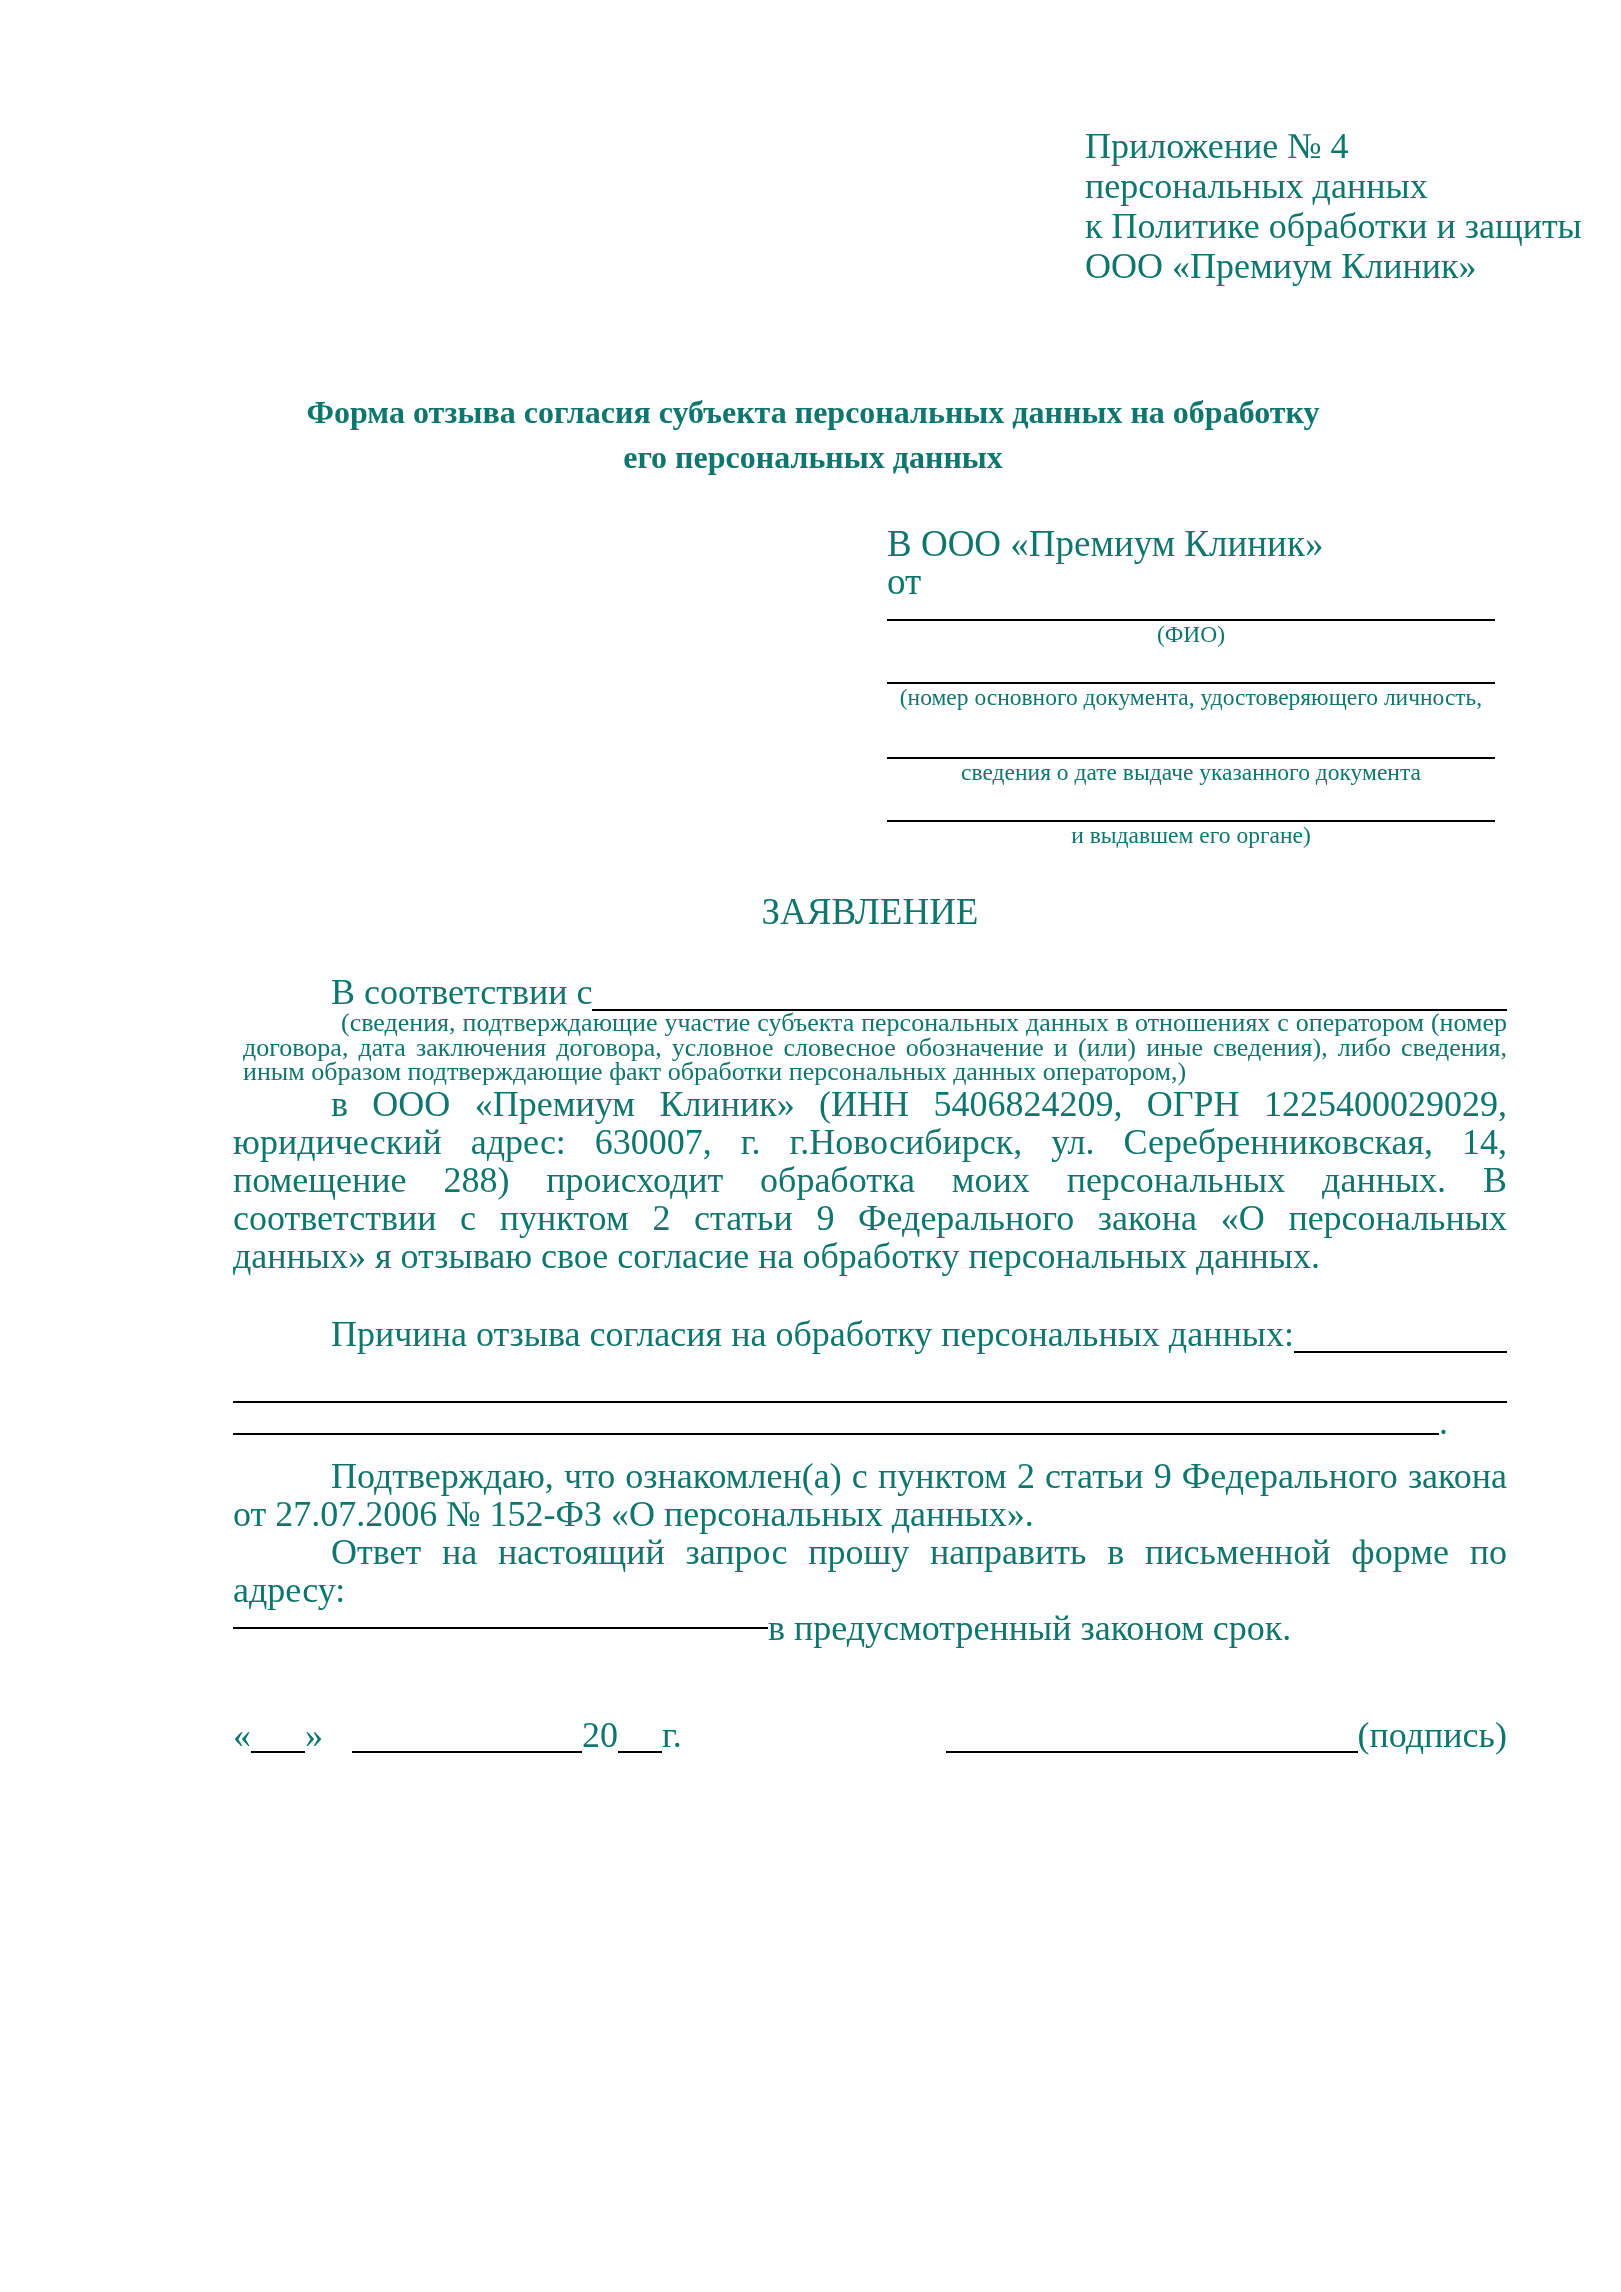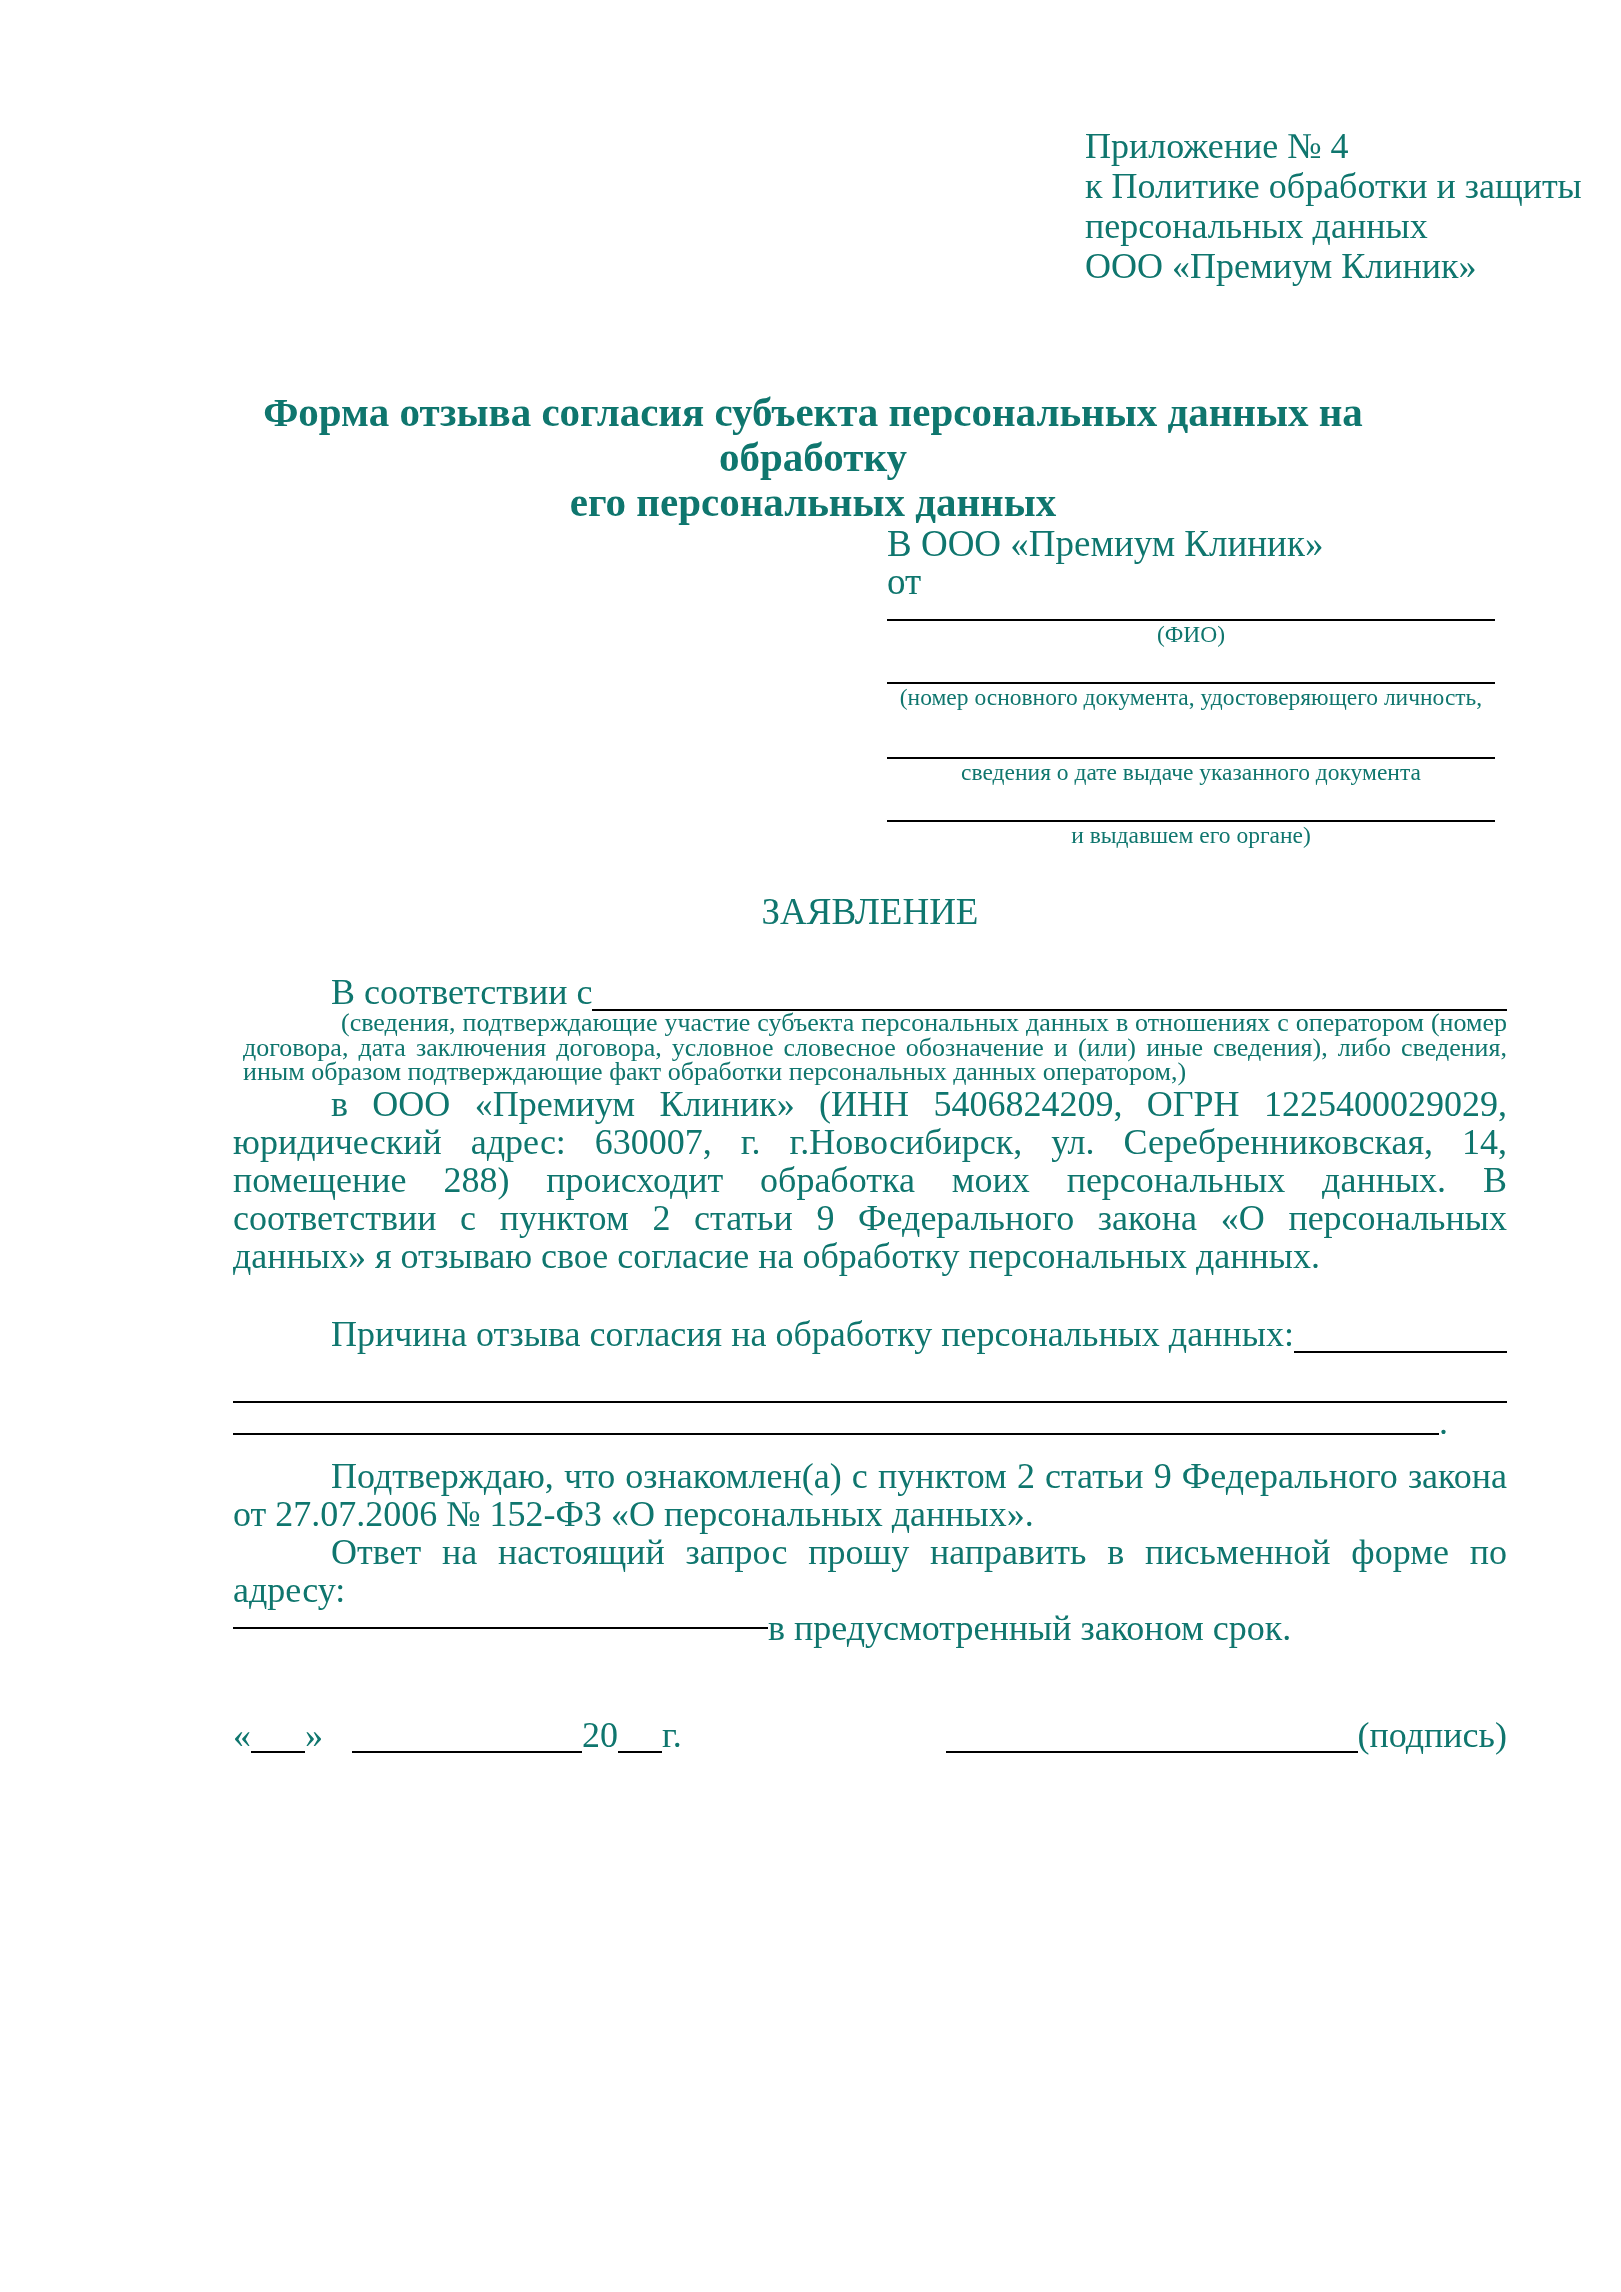--- a/index.html
+++ b/index.html
@@ -7,21 +7,21 @@
     position:relative;
     width:1621px;height:1814px;
     background:#ffffff;color:#0f766e;
     font-family:"Liberation Serif","DejaVu Serif",serif;
     overflow:hidden;
   }
   
   .header-ref{position:absolute;left:1085px;top:126px;font-size:36px;line-height:40px;}
   
   .title{position:absolute;left:176px;top:390px;width:1274px;text-align:center;
-         font-weight:bold;font-size:41px;line-height:45px;}
+         font-weight:bold;font-size:32px;line-height:45px;}
   
   .recipient{position:absolute;left:887px;top:525px;width:608px;font-size:37px;line-height:38px;}
   .recipient .txt{height:38px;}
   .blank{border-bottom:2.9px solid #000;}
   .b1{height:17.6px;}
   .b2{height:34px;}
   .b3{height:46px;}
   .b4{height:33px;}
   .cap{font-size:23.5px;line-height:27.4px;text-align:center;}
   
@@ -52,22 +52,22 @@
   .sig{white-space:nowrap;}
   .dateline{white-space:nowrap;}
 </style>
 </head>
 <body>
 
 <div class="page">
 
   <div class="header-ref">
     <div>Приложение № 4</div>
+    <div>персональных данных</div>
     <div>к Политике обработки и защиты</div>
-    <div>персональных данных</div>
     <div>ООО «Премиум Клиник»</div>
   </div>
 
   <div class="title">
     <div>Форма отзыва согласия субъекта персональных данных на обработку</div>
     <div>его персональных данных</div>
   </div>
 
   <div class="recipient">
     <div class="txt">В ООО «Премиум Клиник»</div>

